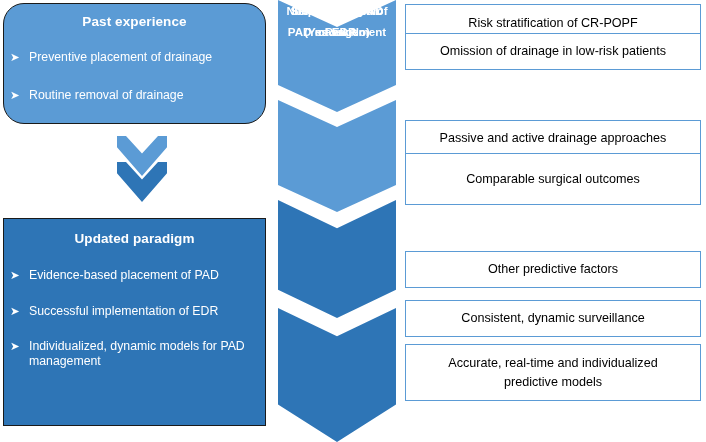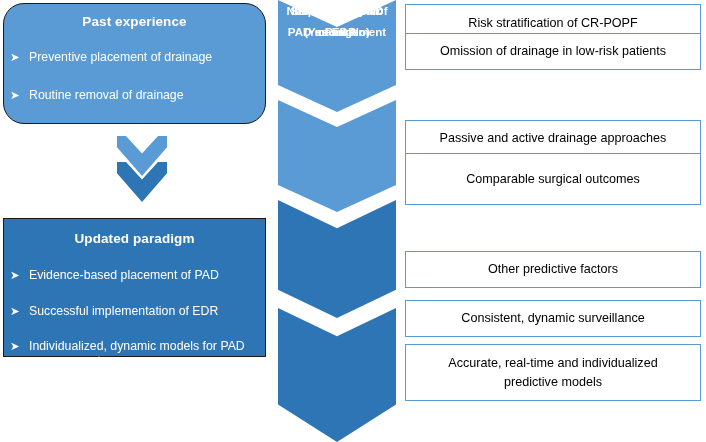--- a/index.html
+++ b/index.html
@@ -58,21 +58,21 @@
     color: #ffffff;
   }
 
   
   #box-past { left: 3px; top: 3px; width: 263px; height: 121px; border-radius: 21px; }
   #box-past .left-box-title { margin-top: 10px; }
   #box-past .bullet-list { margin-top: 21px; }
   #box-past .bullet-item { margin-bottom: 23px; }
 
   
-  #box-updated { left: 3px; top: 218px; width: 263px; height: 139px; }
+  #box-updated { left: 3px; top: 218px; width: 263px; height: 208px; }
   #box-updated .left-box-title { margin-top: 12px; }
   #box-updated .bullet-list { margin-top: 22px; }
   #box-updated .bullet-item { margin-bottom: 21px; }
 
   
   #down-arrow {
     position: absolute;
     left: 117px;
     top: 136px;
     width: 50px;

